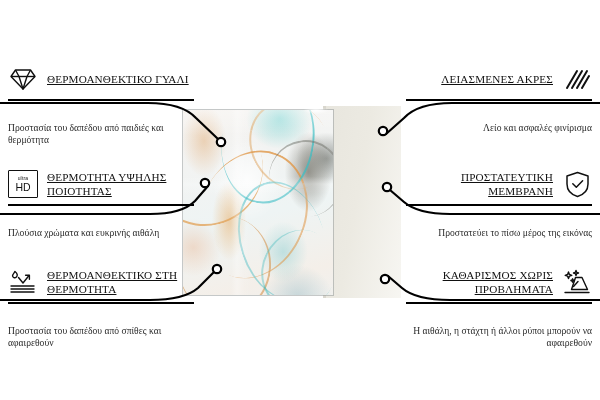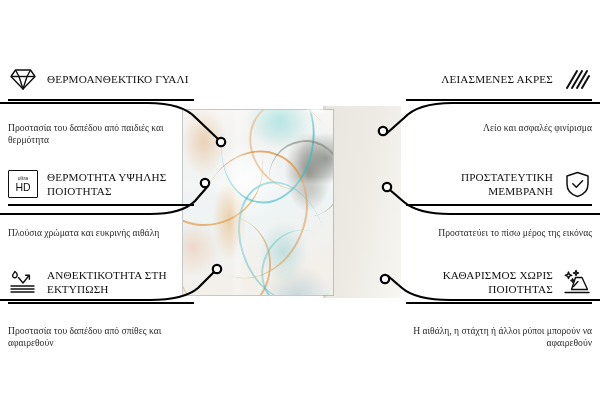--- a/index.html
+++ b/index.html
@@ -120,20 +120,21 @@
     min-height: 32px;
   }
   .feature.right .f-head { flex-direction: row-reverse; }
 
   .f-title {
     font-size: 11.2px;
     line-height: 14px;
     letter-spacing: 0.15px;
     color: #111111;
     font-family: "Liberation Serif", "DejaVu Serif", serif;
+    text-decoration: underline;
   }
   .f-rule {
     height: 2px;
     background: #000000;
     margin-top: 4px;
     width: 100%;
   }
   .f-desc {
     margin-top: 21px;
     font-size: 9.6px;
@@ -245,21 +246,21 @@
       <span class="f-icon">
         <svg width="28" height="26" viewBox="0 0 28 26" fill="none" stroke="currentColor" stroke-width="1.4" stroke-linecap="round" stroke-linejoin="round">
           <path d="M6 2.5 C8.6 4.6 8.8 6.6 7.4 8 C6.1 9.3 4 8.9 3.6 7.2 C3.3 5.8 4.6 4.4 6 2.5 Z"></path>
           <path d="M9.5 8.5 L14 14 L20 6.5"></path>
           <path d="M16.6 6.2 H20.4 V10.2"></path>
           <path d="M2 17 H25"></path>
           <path d="M2 20 H25"></path>
           <path d="M2 23 H25"></path>
         </svg>
       </span>
-      <span class="f-title">ΑΝΘΕΚΤΙΚΟΤΗΤΑ ΣΤΗ ΕΚΤΥΠΩΣΗ</span>
+      <span class="f-title">ΘΕΡΜΟΑΝΘΕΚΤΙΚΟ ΣΤΗ ΘΕΡΜΟΤΗΤΑ</span>
     </div>
     <div class="f-rule"></div>
     <div class="f-desc">Προστασία του δαπέδου από σπίθες και αφαιρεθούν</div>
   </div>
 
   <div class="feature right" style="top:168px">
     <div class="f-head">
       <span class="f-icon">
         <svg width="25" height="27" viewBox="0 0 25 27" fill="none" stroke="currentColor" stroke-width="1.5" stroke-linecap="round" stroke-linejoin="round">
           <path d="M12.5 1.5 L23 5 V13 C23 19.5 18.2 23.8 12.5 25.5 C6.8 23.8 2 19.5 2 13 V5 Z"></path>
@@ -293,19 +294,19 @@
       <span class="f-icon">
         <svg width="28" height="26" viewBox="0 0 28 26" fill="none" stroke="currentColor" stroke-width="1.4" stroke-linecap="round" stroke-linejoin="round">
           <path d="M8.5 20.5 L12.5 8.5 H19 L24.5 20.5 Z"></path>
           <path d="M2 23.5 H26"></path>
           <path d="M10.5 17.5 L15 12.5"></path>
           <path d="M5.5 3 L6.4 5.4 L8.8 6.3 L6.4 7.2 L5.5 9.6 L4.6 7.2 L2.2 6.3 L4.6 5.4 Z"></path>
           <path d="M13 1.5 L13.7 3.3 L15.5 4 L13.7 4.7 L13 6.5 L12.3 4.7 L10.5 4 L12.3 3.3 Z"></path>
           <path d="M9.6 9.8 L10.1 11 L11.3 11.5 L10.1 12 L9.6 13.2 L9.1 12 L7.9 11.5 L9.1 11 Z"></path>
         </svg>
       </span>
-      <span class="f-title">ΚΑΘΑΡΙΣΜΟΣ ΧΩΡΙΣ ΠΟΙΟΤΗΤΑΣ</span>
+      <span class="f-title">ΚΑΘΑΡΙΣΜΟΣ ΧΩΡΙΣ ΠΡΟΒΛΗΜΑΤΑ</span>
     </div>
     <div class="f-rule"></div>
     <div class="f-desc">Η αιθάλη, η στάχτη ή άλλοι ρύποι μπορούν να αφαιρεθούν</div>
   </div>
 
 </div>
 
 </body></html>

